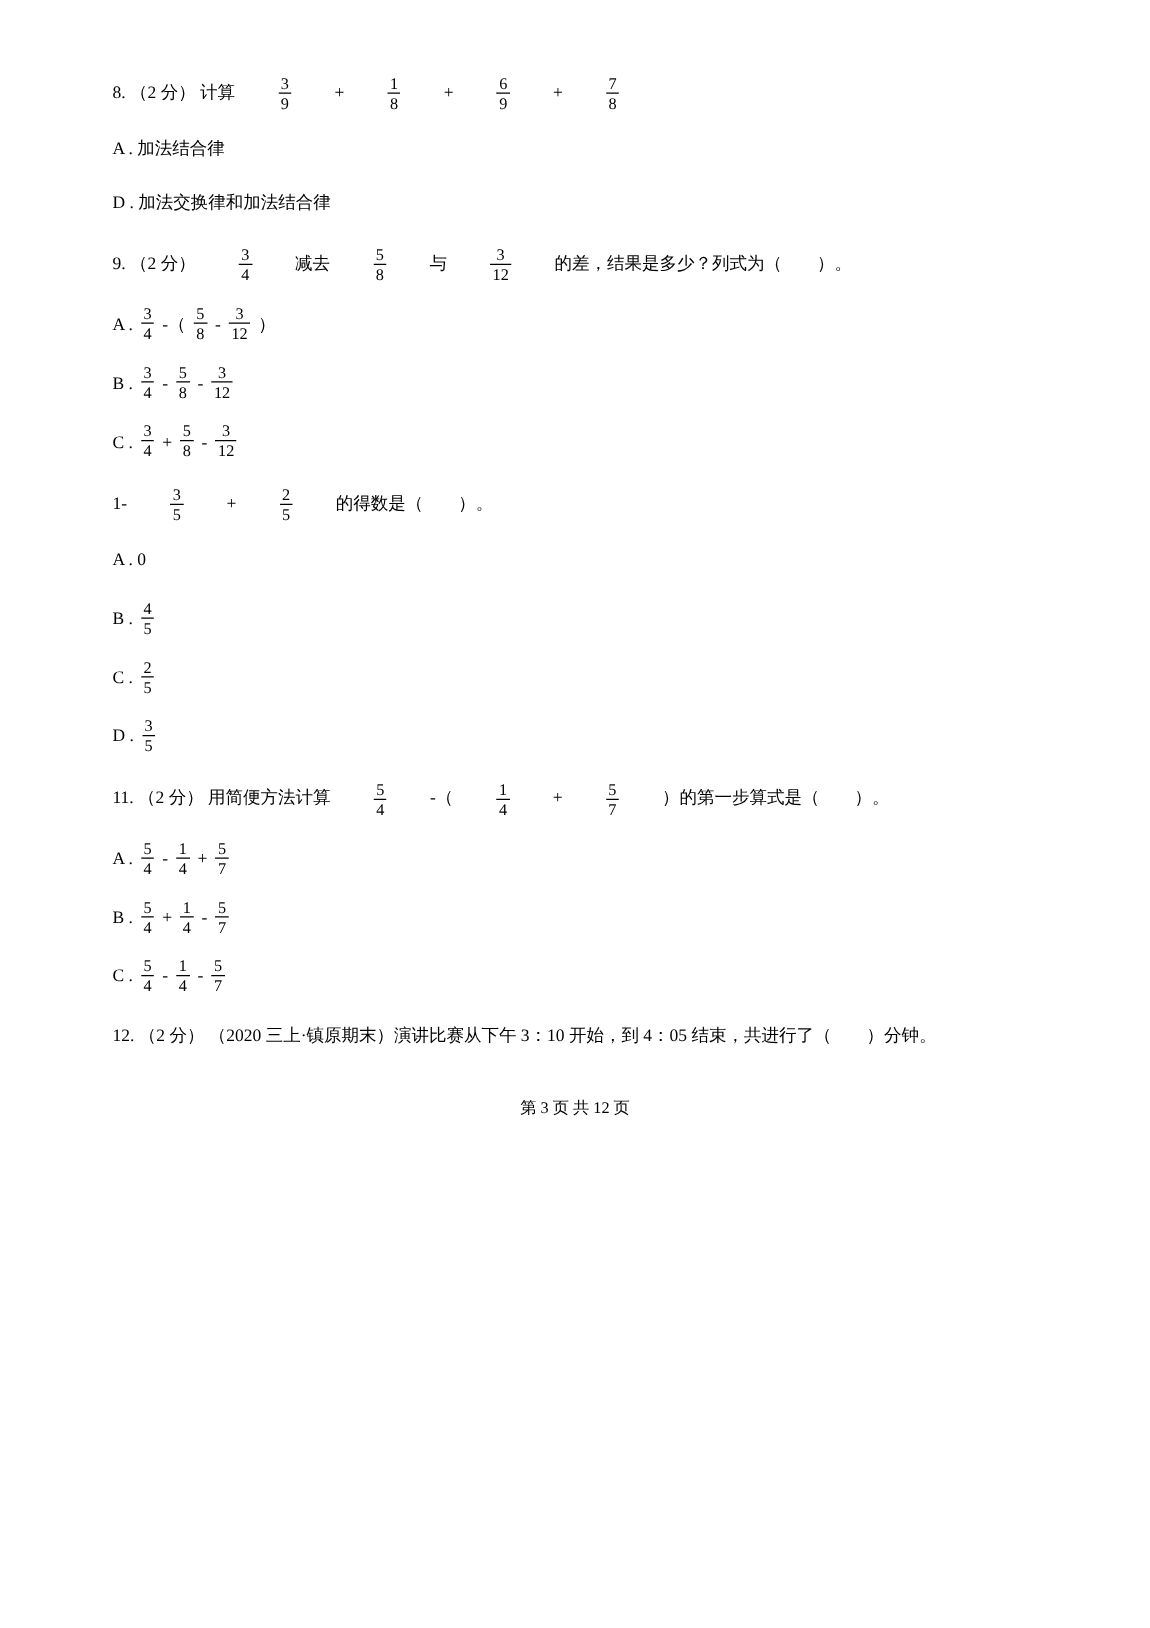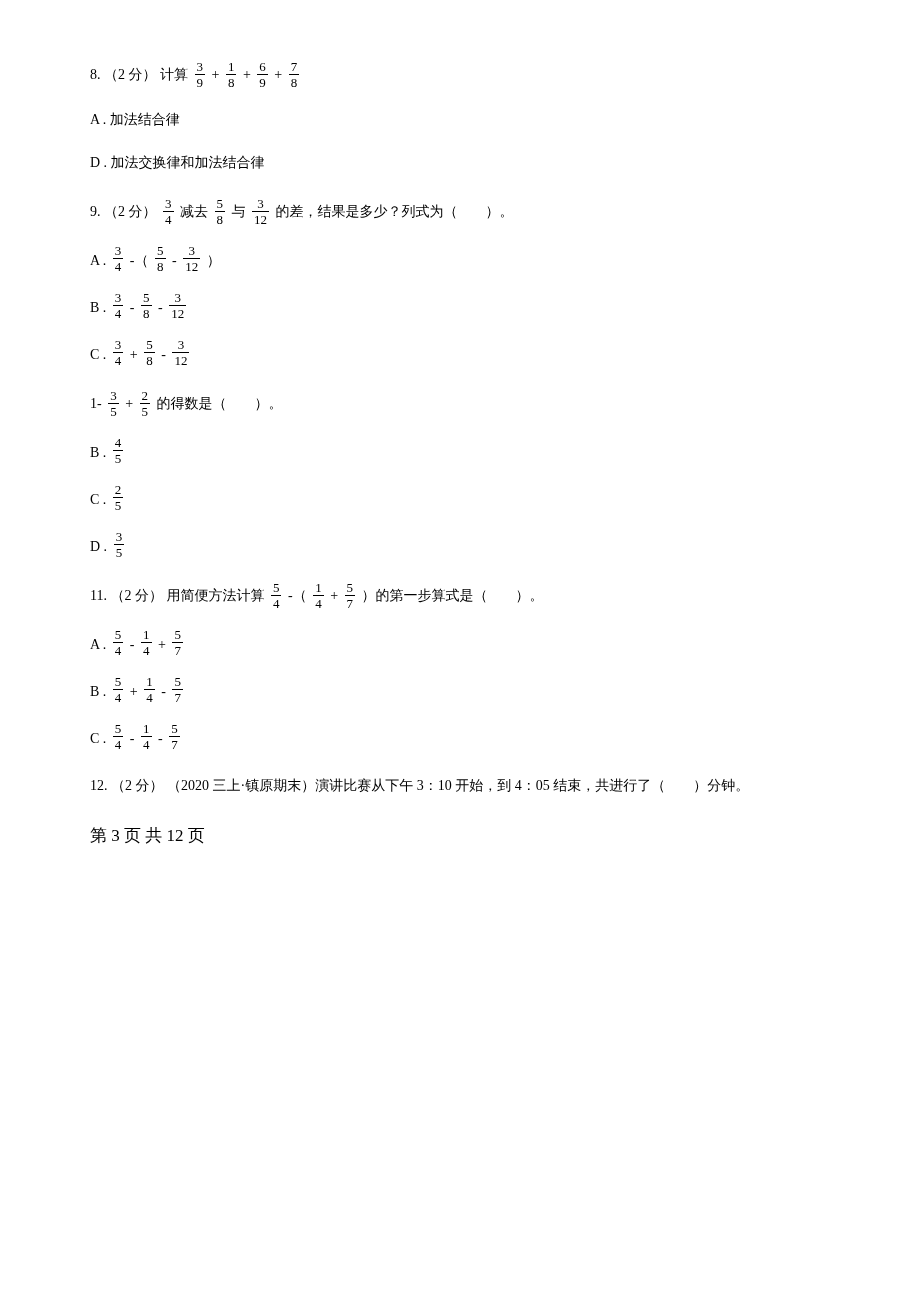--- a/index.html
+++ b/index.html
@@ -13,42 +13,44 @@
       color: #000;
     }
     .question {
       margin-bottom: 22px;
     }
     .q-line {
       display: flex;
       align-items: center;
       flex-wrap: wrap;
       margin-bottom: 18px;
+      gap: 28px;
     }
     .opt-line {
       display: flex;
       align-items: flex-end;
       flex-wrap: wrap;
       margin-bottom: 18px;
     }
     .frac {
       display: inline-flex;
       flex-direction: column;
       vertical-align: middle;
       font-size: 13px;
       line-height: 1;
       margin: 0 3px;
       text-align: center;
     }
     .frac .num { padding: 0 2px 1px 2px; }
     .frac .den { border-top: 1px solid #000; padding: 1px 2px 0 2px; }
     .txt { white-space: pre; }
     .footer {
-      margin-top: 22px;
-      font-size: 17px;
+      text-align: center;
+      margin-top: 32px;
+      font-size: 13px;
     }
   </style>
 </head>
 <body>
 
 <div class="question">
   <div class="q-line">
     <span class="txt">8. （2 分） 计算 </span>
     <span class="frac">
         <span class="num">3</span>
@@ -159,20 +161,23 @@
         <span class="den">5</span>
       </span>
     <span class="txt"> + </span>
     <span class="frac">
         <span class="num">2</span>
         <span class="den">5</span>
       </span>
     <span class="txt"> 的得数是（　　）。</span>
   </div>
   <div class="opt-line">
+      <span class="txt">A . 0</span>
+    </div>
+  <div class="opt-line">
     <span class="txt">B . </span>
     <span class="frac">
         <span class="num">4</span>
         <span class="den">5</span>
       </span>
   </div>
   <div class="opt-line">
     <span class="txt">C . </span>
     <span class="frac">
         <span class="num">2</span>

